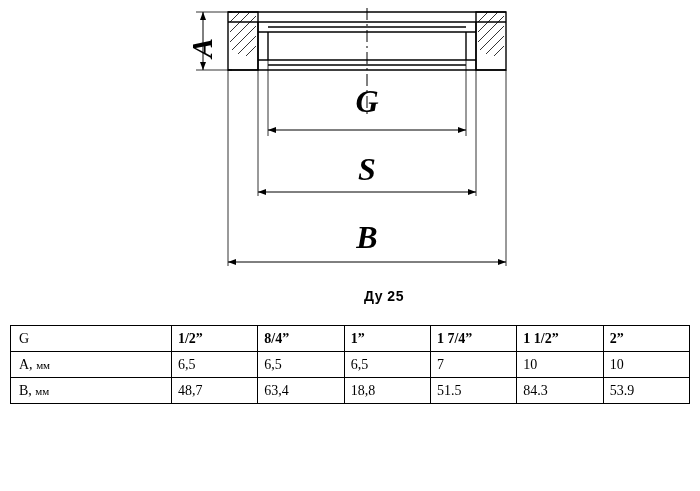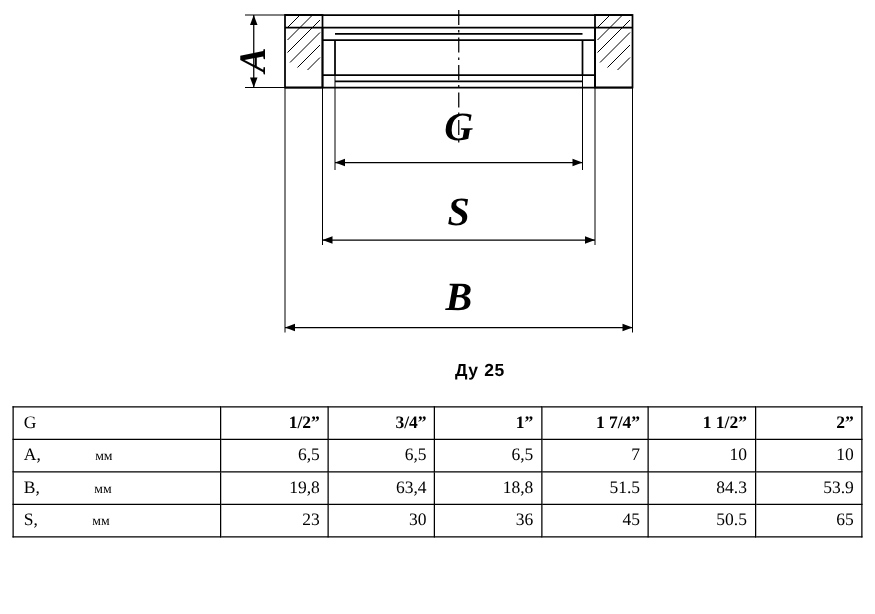--- a/index.html
+++ b/index.html
@@ -39,38 +39,37 @@
     left: 10px;
     top: 325px;
     width: 680px;
     border-collapse: collapse;
     font-size: 14px;
   }
   #spec-table td, #spec-table th {
     border: 1px solid #000000;
     height: 25px;
     padding: 0 6px;
-    text-align: right;
+    text-align: left;
     font-weight: normal;
   }
   #spec-table th.rowhead, #spec-table td.rowhead {
     text-align: left;
     width: 175px;
     padding-left: 8px;
   }
   #spec-table th.colhead {
     font-weight: bold;
     font-family: "Liberation Serif", serif;
   }
   #spec-table td.val {
     width: 84px;
   }
   .sub {
     font-size: 11px;
-    margin-left: 40px;
   }
   .dimletter {
     font-family: "Liberation Serif", serif;
     font-style: italic;
     font-weight: bold;
   }
 </style>
 </head>
 <body>
 
@@ -165,49 +164,40 @@
   </svg>
 </div>
 
 <div id="caption">Ду 25</div>
 
 <table id="spec-table">
   <thead>
     <tr>
       <th class="rowhead">G</th>
       <th class="colhead val">1/2”</th>
-      <th class="colhead val">3/4”</th>
+      <th class="colhead val">8/4”</th>
       <th class="colhead val">1”</th>
       <th class="colhead val">1 7/4”</th>
       <th class="colhead val">1 1/2”</th>
       <th class="colhead val">2”</th>
     </tr>
   </thead>
   <tbody>
     <tr>
       <td class="rowhead"><span>A, </span><span class="sub">мм</span></td>
       <td class="val">6,5</td>
       <td class="val">6,5</td>
       <td class="val">6,5</td>
       <td class="val">7</td>
       <td class="val">10</td>
       <td class="val">10</td>
     </tr>
     <tr>
       <td class="rowhead"><span>B, </span><span class="sub">мм</span></td>
-      <td class="val">19,8</td>
+      <td class="val">48,7</td>
       <td class="val">63,4</td>
       <td class="val">18,8</td>
       <td class="val">51.5</td>
       <td class="val">84.3</td>
       <td class="val">53.9</td>
     </tr>
-    <tr>
-      <td class="rowhead"><span>S, </span><span class="sub">мм</span></td>
-      <td class="val">23</td>
-      <td class="val">30</td>
-      <td class="val">36</td>
-      <td class="val">45</td>
-      <td class="val">50.5</td>
-      <td class="val">65</td>
-    </tr>
   </tbody>
 </table>
 
 </body></html>

